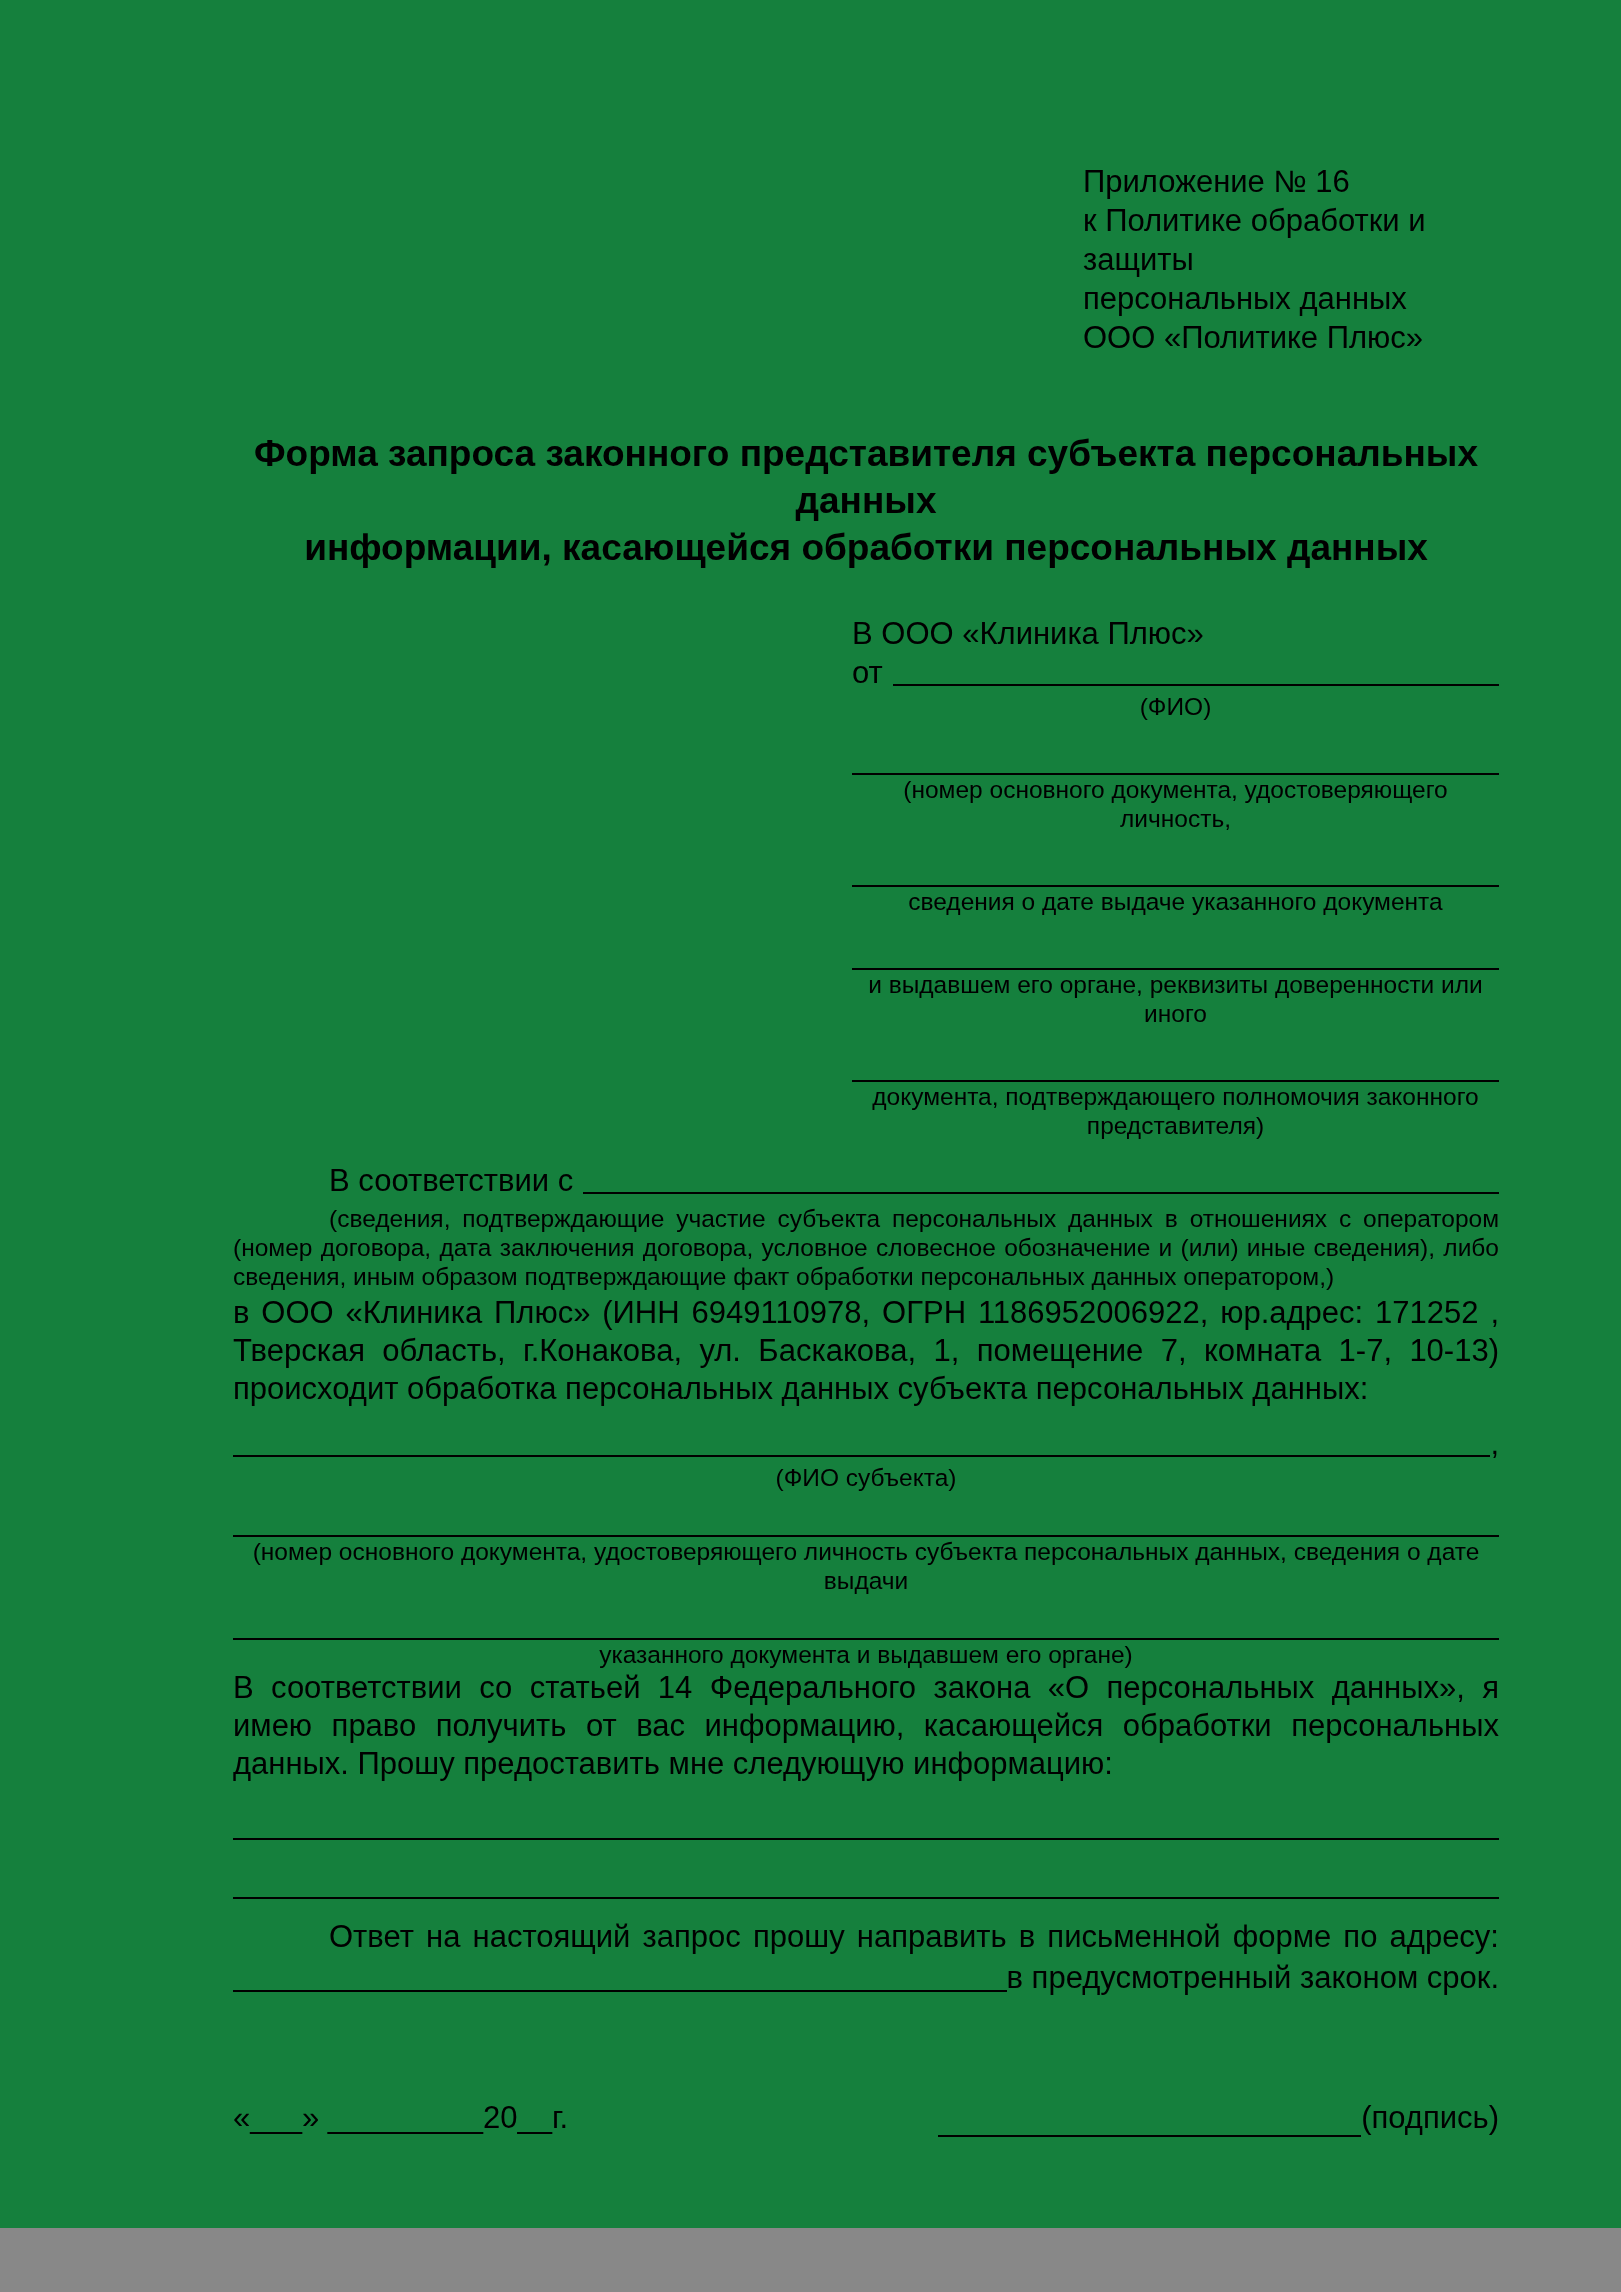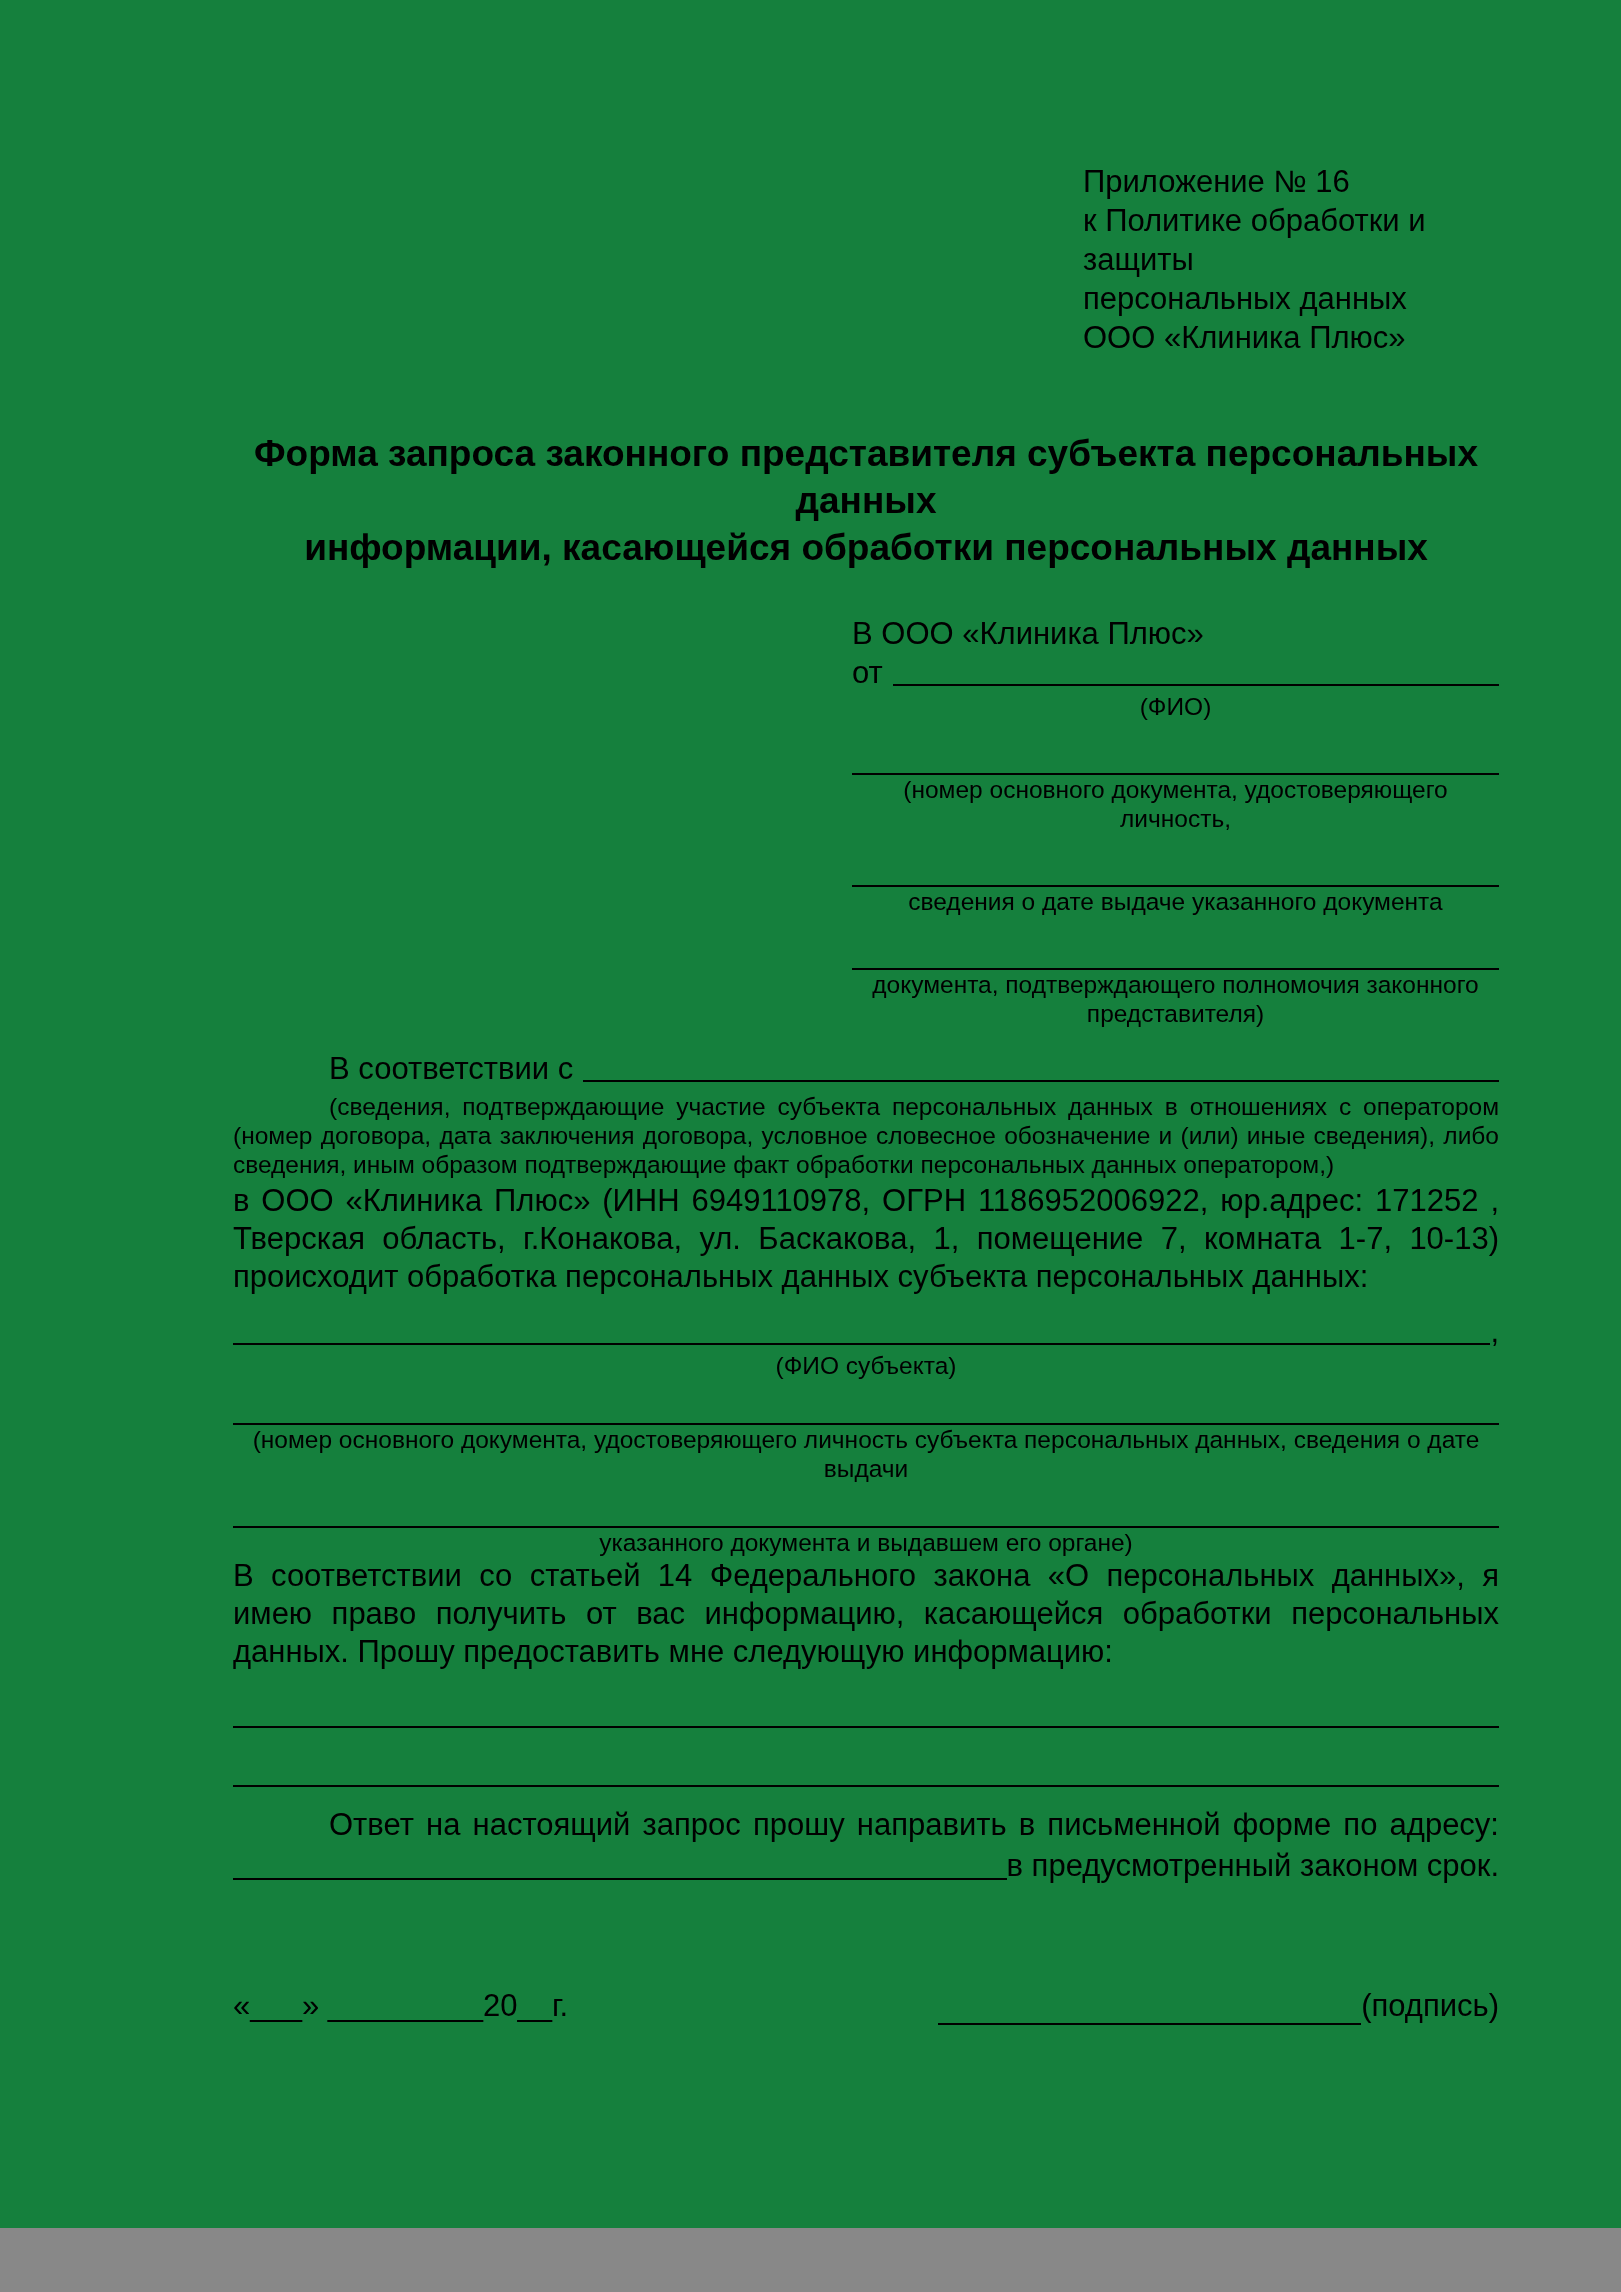--- a/index.html
+++ b/index.html
@@ -50,21 +50,21 @@
 </style>
 </head>
 <body>
 
 <div class="page">
 
   <div class="appendix">
     <div>Приложение № 16</div>
     <div>к Политике обработки и защиты</div>
     <div>персональных данных</div>
-    <div>ООО «Клиника Плюс»</div>
+    <div>ООО «Политике Плюс»</div>
   </div>
 
   <div class="doc-title">
     <div>Форма запроса законного представителя субъекта персональных данных</div>
     <div>информации, касающейся обработки персональных данных</div>
   </div>
 
   <div class="addressee">
     <div>В ООО «Клиника Плюс»</div>
     <div class="row">
@@ -73,20 +73,24 @@
     </div>
     <div class="caption">(ФИО)</div>
 
     <div class="field-group">
       <div class="field-line"></div>
       <div class="caption">(номер основного документа, удостоверяющего личность,</div>
     </div>
     <div class="field-group">
       <div class="field-line"></div>
       <div class="caption">сведения о дате выдаче указанного документа</div>
+    </div>
+    <div class="field-group">
+      <div class="field-line"></div>
+      <div class="caption">и выдавшем его органе, реквизиты доверенности или иного</div>
     </div>
     <div class="field-group">
       <div class="field-line"></div>
       <div class="caption">документа, подтверждающего полномочия законного представителя)</div>
     </div>
   </div>
 
 
   <div class="accordance">
     <span class="lead">В соответствии с</span>

